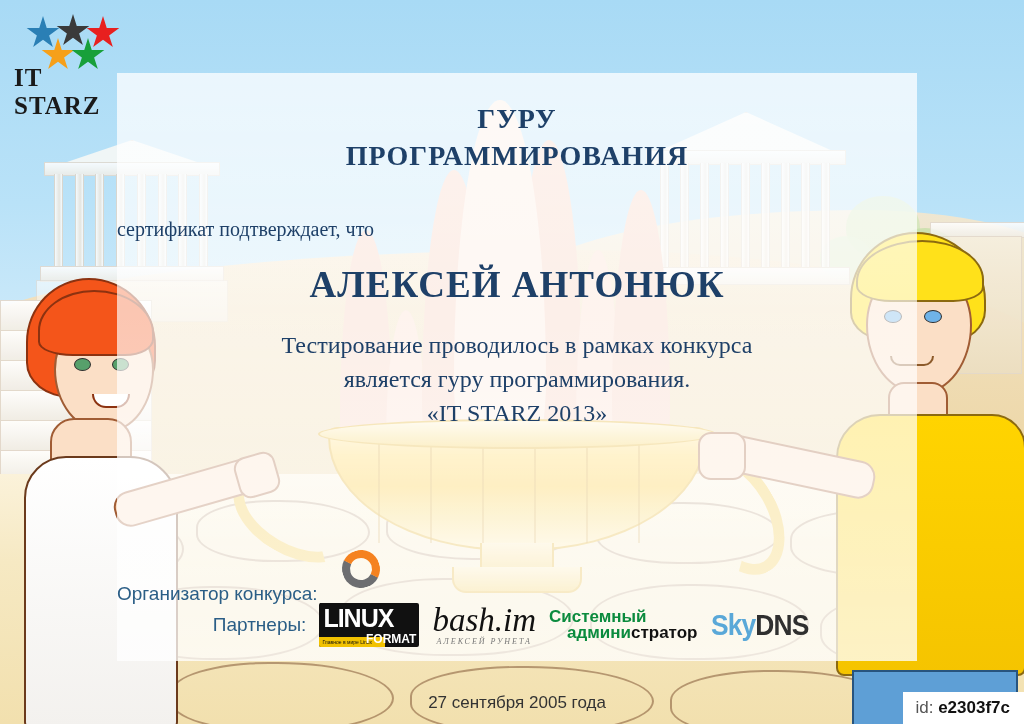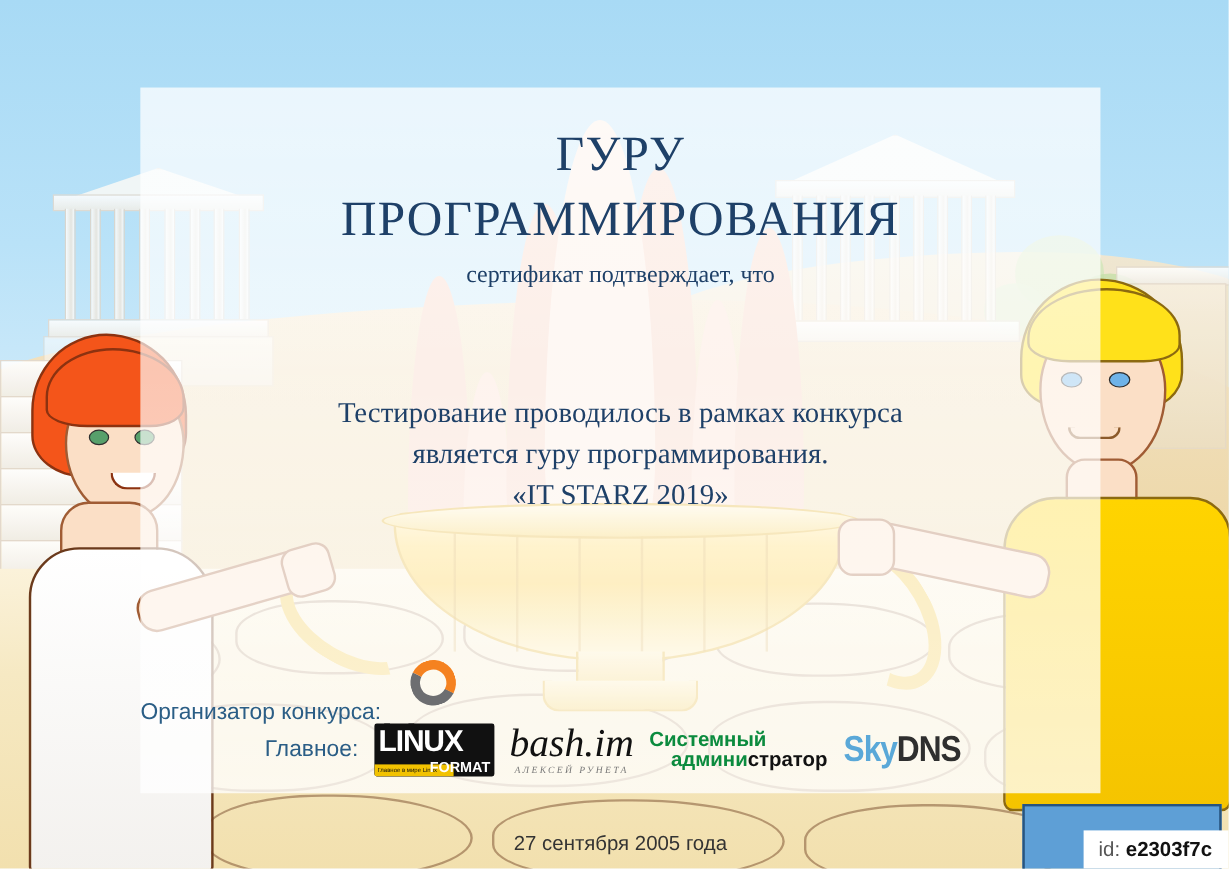--- a/index.html
+++ b/index.html
@@ -74,22 +74,22 @@
   }
   
   .logo{position:absolute;left:14px;top:14px;width:110px;height:78px;}
   .star{position:absolute;width:34px;height:34px;
     clip-path:polygon(50% 0%,61% 35%,98% 35%,68% 57%,79% 91%,50% 70%,21% 91%,32% 57%,2% 35%,39% 35%);}
   .logo-txt{position:absolute;left:0;top:50px;font-family:"Liberation Serif",serif;
     font-weight:700;font-size:25px;letter-spacing:1px;color:#1a1a1a;}
   
   .content{position:absolute;left:117px;top:73px;width:800px;height:588px;}
   .t-title{position:absolute;left:0;right:0;top:28px;text-align:center;
-    font-family:"Liberation Serif",serif;font-weight:400;font-size:41px;letter-spacing:1px;color:#1e4068;line-height:1.32;}
-  .t-sub{position:absolute;left:0;right:0;top:145px;text-align:center;
+    font-family:"Liberation Serif",serif;font-weight:700;font-size:28px;letter-spacing:1px;color:#1e4068;line-height:1.32;}
+  .t-sub{position:absolute;left:0;right:0;top:145px;text-align:left;
     font-family:"Liberation Serif",serif;font-size:20px;color:#1e4068;}
   .t-name{position:absolute;left:0;right:0;top:190px;text-align:center;
     font-family:"Liberation Serif",serif;font-weight:700;font-size:37px;letter-spacing:1px;color:#1e4068;}
   .t-body{position:absolute;left:0;right:0;top:255px;text-align:center;
     font-family:"Liberation Serif",serif;font-size:24px;color:#1e4068;line-height:1.42;}
   
   .org-row{position:absolute;left:0;right:0;top:477px;display:flex;align-items:center;justify-content:flex-start;}
   .part-row{position:absolute;left:0;right:0;top:530px;display:flex;align-items:center;justify-content:center;gap:13px;}
   .lbl{font-family:"Liberation Sans",sans-serif;font-size:19px;color:#2b5e86;}
   
@@ -266,50 +266,59 @@
     <div class="skin" style="position:absolute;left:62px;top:150px;width:56px;height:44px;border-radius:16px;"></div>
     <div style="position:absolute;left:10px;top:182px;width:186px;height:258px;background:linear-gradient(180deg,#ffd400,#f5c400);
                 border:2px solid #8c6a10;border-radius:44px 34px 8px 8px;"></div>
     <div style="position:absolute;left:26px;top:438px;width:162px;height:54px;background:#5e9fd6;border:2px solid #27547f;"></div>
     <div class="arm" style="left:-104px;top:216px;width:150px;height:34px;transform:rotate(12deg);"></div>
     <div class="skin" style="position:absolute;left:-128px;top:200px;width:44px;height:44px;border-radius:13px;"></div>
   </div>
 
   <div class="panel"></div>
 
+  <div class="logo">
+    <div class="star" style="left:12px;top:2px;background:#2a7fb5;"></div>
+    <div class="star" style="left:42px;top:0px;background:#3a3a3a;"></div>
+    <div class="star" style="left:72px;top:2px;background:#e8201f;"></div>
+    <div class="star" style="left:27px;top:24px;background:#f6a01a;"></div>
+    <div class="star" style="left:57px;top:24px;background:#18a03a;"></div>
+    <div class="logo-txt">IT STARZ</div>
+  </div>
 
   <div class="content">
 
     <div class="t-title">
       <div>ГУРУ</div>
       <div>ПРОГРАММИРОВАНИЯ</div>
     </div>
 
     <div class="t-sub">сертификат подтверждает, что</div>
 
+    <div class="t-name">АЛЕКСЕЙ АНТОНЮК</div>
 
     <div class="t-body">
       <div>Тестирование проводилось в рамках конкурса</div>
       <div>является гуру программирования.</div>
-      <div>«IT STARZ 2019»</div>
+      <div>«IT STARZ 2013»</div>
     </div>
 
     <div class="org-row">
       <span class="lbl">Организатор конкурса:</span>
       <span class="ideco">
         <span class="ideco-mark">
           <span class="ring"></span>
             <span class="ring2"></span>
         </span>
         <span class="ideco-txt">ideco</span>
       </span>
     </div>
 
     <div class="part-row">
-      <span class="lbl">Главное:</span>
+      <span class="lbl">Партнеры:</span>
 
       <span class="lf">
         <span class="lx">LINUX</span>
         <span class="bar">
           <span>Главное в мире Linux</span>
         </span>
         <span class="fm">FORMAT</span>
       </span>
 
       <span class="bash">

